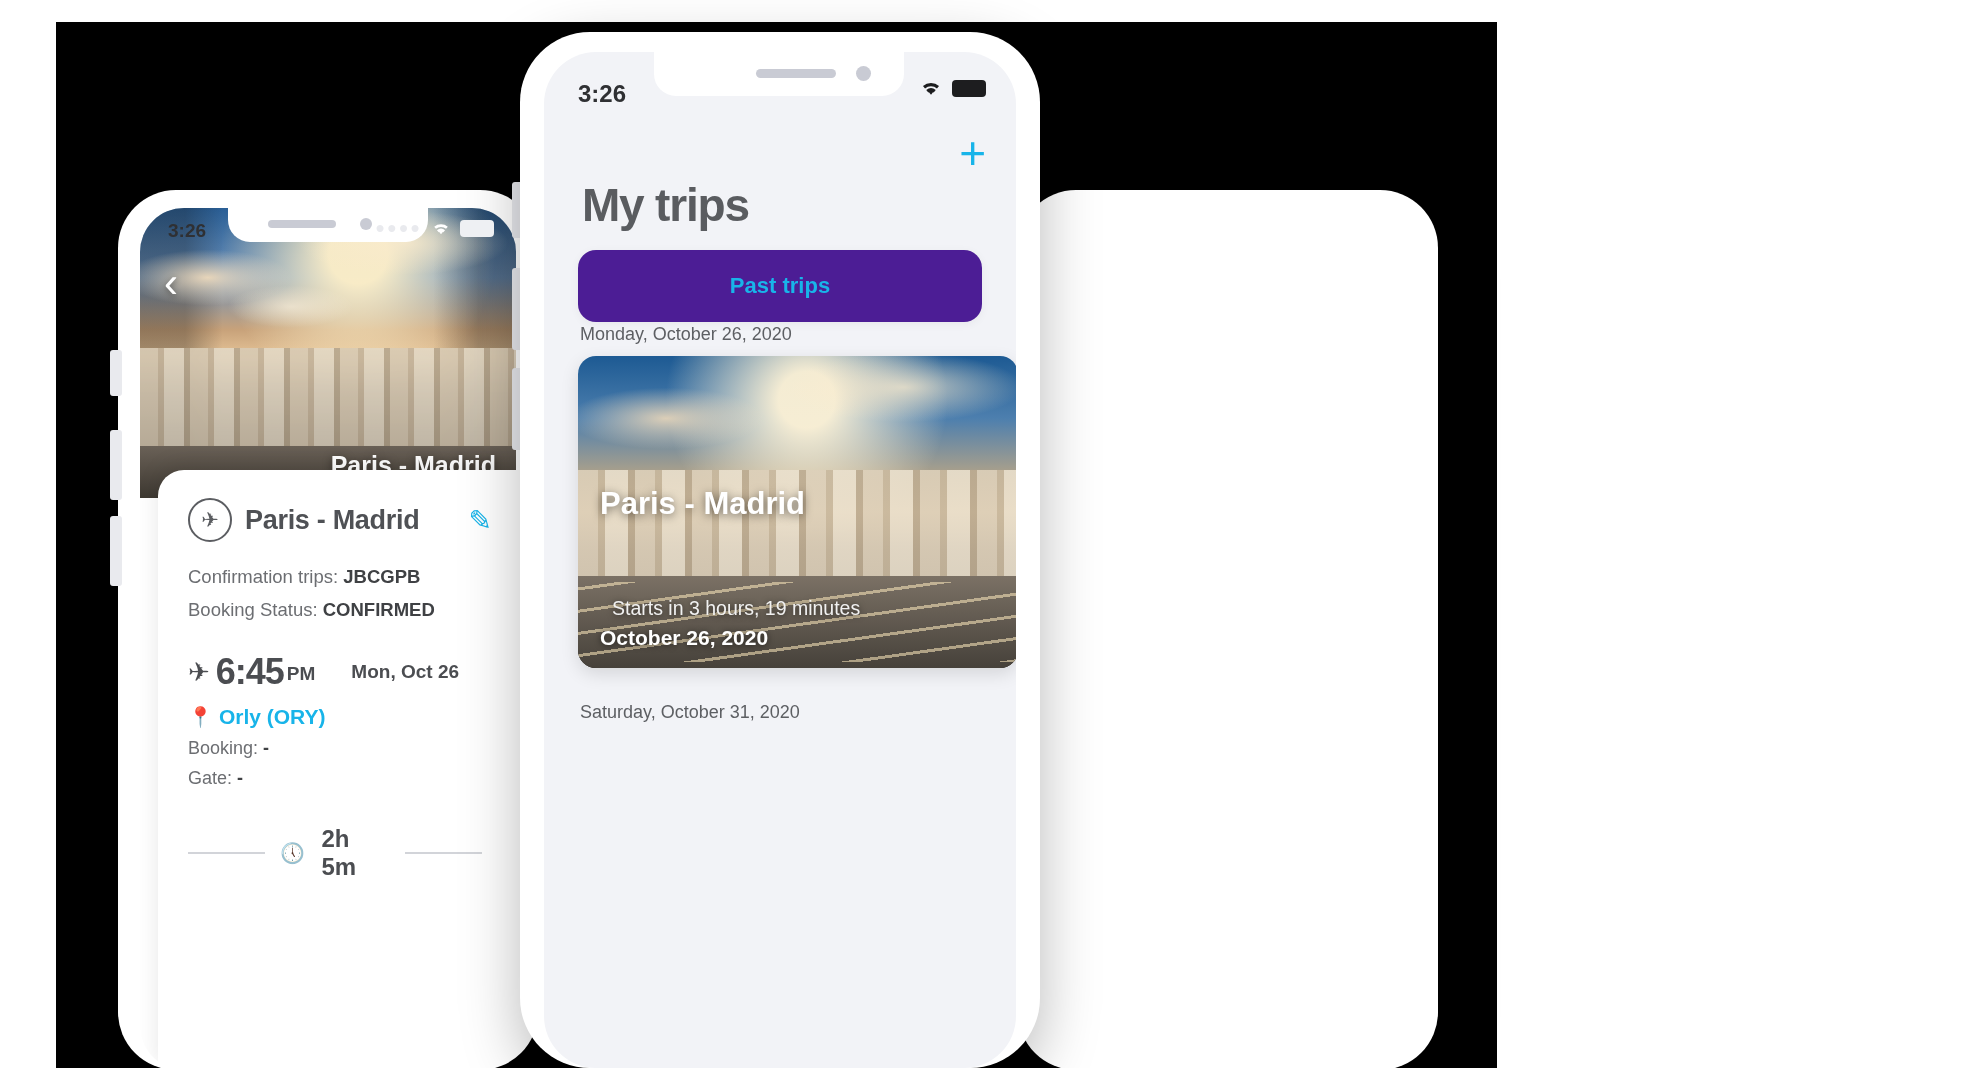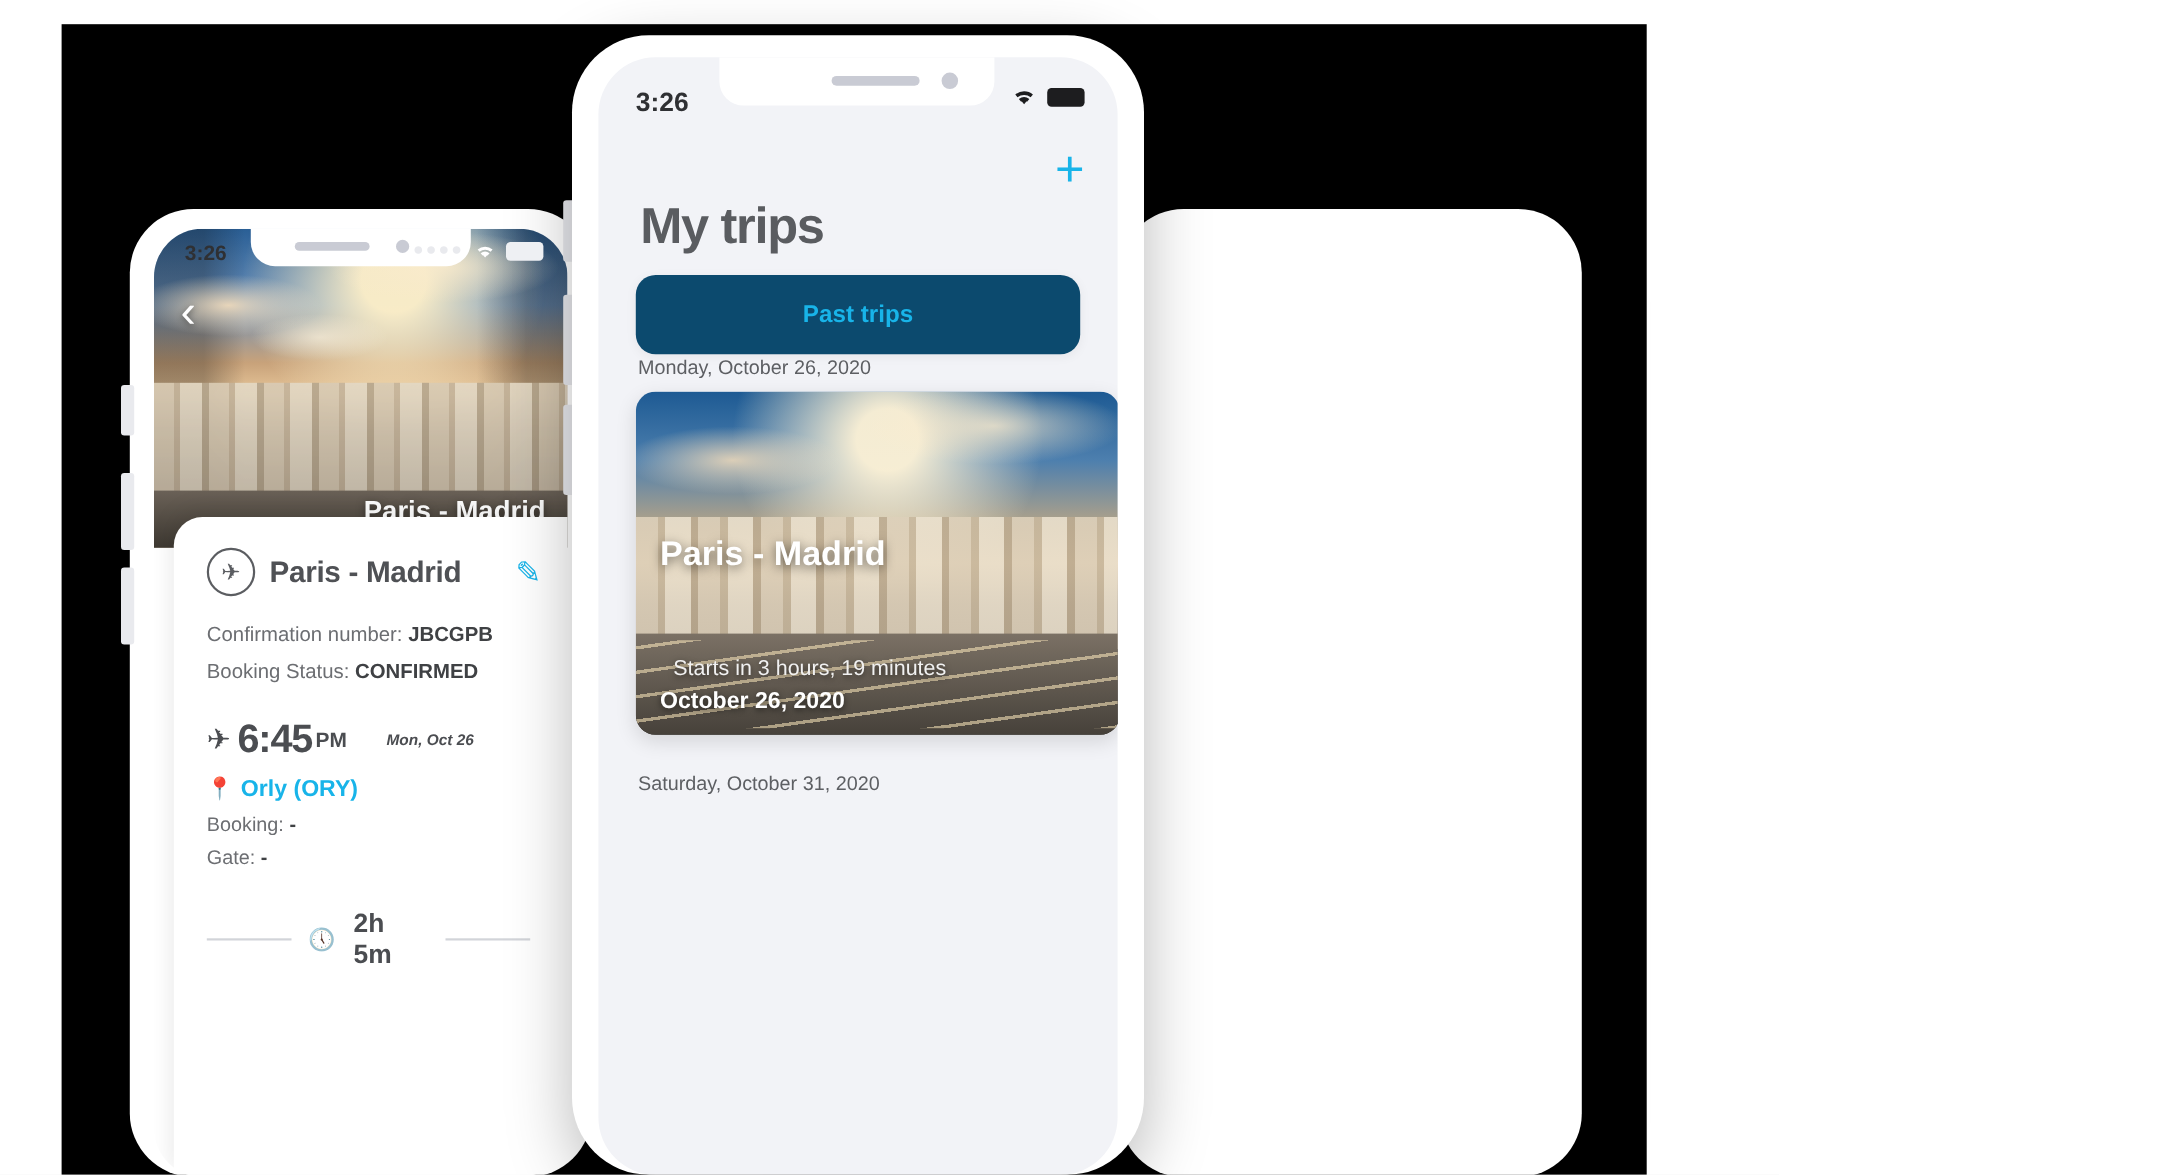--- a/index.html
+++ b/index.html
@@ -51,35 +51,35 @@
   .planecircle{width:40px;height:40px;border-radius:50%;border:2.6px solid #5b5d61;
     display:flex;align-items:center;justify-content:center;color:#5b5d61;font-size:21px;}
   .cardtitle{font-size:27px;font-weight:bold;color:#4f5155;margin-left:13px;letter-spacing:-.3px;}
   .pencil{color:#18b4e9;font-size:28px;transform:rotate(-0deg);}
   .checkin{background:#1ebbe8;color:#fff;font-weight:bold;font-size:19px;letter-spacing:.6px;
     border-radius:28px;padding:13px 26px;display:inline-block;border:none;cursor:pointer;}
   .kv{font-size:18.5px;color:#6c6e72;margin-top:11px;}
   .kv b{color:#3f4144;}
   .bigtime{font-size:36px;font-weight:bold;color:#4b4d51;letter-spacing:-1px;}
   .ampm{font-size:19px;font-weight:bold;color:#4b4d51;vertical-align:top;}
-  .dateR{font-size:14px;font-weight:bold;color:#4b4d51;font-style:italic;}
+  .dateR{font-size:19px;font-weight:bold;color:#4b4d51;}
   .airport{color:#18b4e9;font-weight:bold;font-size:21px;}
   .pin{color:#18b4e9;font-size:20px;margin-right:6px;}
   .smallkv{font-size:18px;color:#6c6e72;margin-top:9px;}
   .smallkv b{color:#3f4144;}
   .durrow{display:flex;align-items:center;justify-content:center;gap:16px;}
   .durline{height:2px;background:#d2d4d9;width:78px;}
   .durtxt{font-size:24px;font-weight:bold;color:#4b4d51;}
 
   
   #phoneC{left:520px;top:32px;width:520px;height:1036px;border-radius:70px;z-index:20;}
   #phoneC .screen{left:24px;top:20px;width:472px;height:1016px;border-radius:52px;background:#f2f3f7;}
   .plusbtn{position:absolute;color:#18b4e9;font-size:46px;font-weight:300;line-height:1;cursor:pointer;}
   .bigheader{position:absolute;font-size:46px;font-weight:bold;color:#5a5c60;letter-spacing:-1.2px;}
-  .pastbtn{position:absolute;background:#0c4a6e;border-radius:18px;color:#18b4e9;font-size:22px;font-weight:bold;
+  .pastbtn{position:absolute;background:#4c1d95;border-radius:18px;color:#18b4e9;font-size:22px;font-weight:bold;
     display:flex;align-items:center;justify-content:center;cursor:pointer;box-shadow:0 2px 10px rgba(0,0,0,.05);}
   .daylabel{position:absolute;font-size:18px;color:#5d5f63;}
   .tripcard{position:absolute;border-radius:18px;overflow:hidden;box-shadow:0 6px 18px rgba(0,0,0,.12);}
   .tc-img{position:absolute;inset:0;}
   .tc-madrid{background:
       radial-gradient(circle at 52% 14%, rgba(255,243,214,.95) 0 8%, rgba(255,255,255,0) 40%),
       linear-gradient(#1d5a93 0%, #4d7fae 20%, #b8a586 40%, #e6c79c 50%, #8d7d6c 62%, #5f564c 76%, #3b362f 100%);}
   .tc-madrid:after{content:"";position:absolute;inset:0;
     background:
       radial-gradient(ellipse 140px 44px at 20% 20%, rgba(255,226,186,.8), rgba(255,226,186,0) 70%),
@@ -155,21 +155,21 @@
         <div style="padding:28px 30px 0 30px;">
           <div class="rowflex">
             <div class="planecircle">✈</div>
             <div class="cardtitle">Paris - Madrid</div>
             <div style="flex:1"></div>
             <div class="pencil" style="margin-right:34px;">✎</div>
           </div>
 
 
           <div class="kv" style="margin-top:24px;">
-            <span>Confirmation number:</span>
+            <span>Confirmation trips:</span>
             <b>JBCGPB</b>
           </div>
           <div class="kv">
             <span>Booking Status:</span>
             <b>CONFIRMED</b>
           </div>
 
           <div class="rowflex" style="margin-top:30px;">
             <span style="font-size:26px;color:#4b4d51;margin-right:6px;">✈</span>
             <span class="bigtime">6:45</span>

